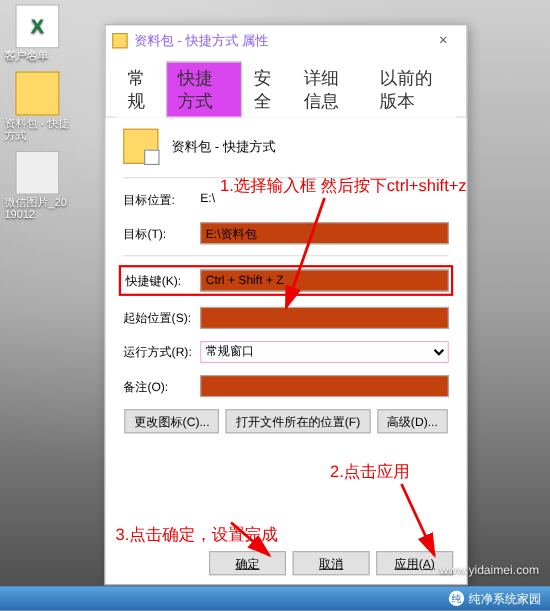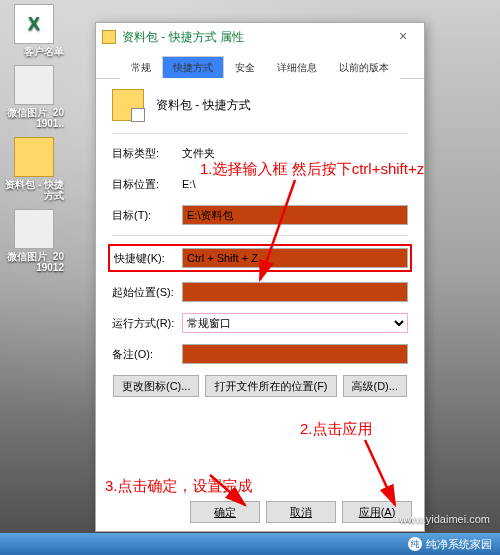--- a/index.html
+++ b/index.html
@@ -22,25 +22,24 @@
   }
   .desktop-icons {
     position: absolute;
     left: 4px; top: 4px;
     width: 80px;
     z-index: 1;
   }
   .dicon {
     width: 60px;
     margin-bottom: 8px;
-    text-align: right;
+    text-align: left;
     color: #fff;
     font-size: 10px;
     text-shadow: 0 1px 2px rgba(0,0,0,0.8);
-    font-weight: bold;
   }
   .dicon .sq {
     width: 40px; height: 40px;
     margin: 0 auto 2px;
     background: #eee;
     border: 1px solid #aaa;
     display: flex; align-items: center; justify-content: center;
   }
   .dicon .sq.folder { background: #ffd868; border-color: #c49b2a; }
   .dicon .sq.excel { background: #fff; }
@@ -62,49 +61,49 @@
     height: 28px;
     display: flex; align-items: center;
     padding: 0 6px;
     font-size: 12px;
   }
   .titlebar .ticon {
     width: 14px; height: 14px;
     background: #ffd868; border: 1px solid #c49b2a;
     margin-right: 6px;
   }
-  .titlebar .title { flex: 1; color: #15803d; }
+  .titlebar .title { flex: 1; color: #8b5cf6; }
   .titlebar .close {
     width: 30px; height: 20px;
     text-align: center; line-height: 18px;
     color: #666; font-size: 14px;
     cursor: pointer;
   }
   .tabs {
     display: flex;
-    padding: 4px 24px 0;
+    padding: 4px 9px 0;
     border-bottom: 1px solid #ccc;
     gap: 0;
-    font-size: 10px;
+    font-size: 16px;
     font-family: Liberation Mono, monospace;
   }
   .tab {
     padding: 4px 10px 3px;
     border: 1px solid transparent;
     border-bottom: none;
     color: #333;
     cursor: pointer;
     position: relative;
     top: 1px;
     background: #fff;
   }
   .tab.active {
     border-color: #ccc;
     border-bottom: 1px solid #fff;
-    background: #3b82f6;
+    background: #d946ef;
   }
   .content {
     flex: 1;
     padding: 10px 16px 4px;
     background: #fff;
     overflow: hidden;
   }
   .hrow {
     display: flex; align-items: center;
     margin-bottom: 12px;
@@ -232,24 +231,20 @@
 <body>
 
 <div class="bg-city"></div>
 
 <div class="desktop-icons">
   <div class="dicon">
     <div class="sq excel"></div>
     <div class="lbl">客户名单</div>
   </div>
   <div class="dicon">
-    <div class="sq"></div>
-    <div class="lbl">微信图片_201901..</div>
-  </div>
-  <div class="dicon">
     <div class="sq folder"></div>
     <div class="lbl">资料包 - 快捷方式</div>
   </div>
   <div class="dicon">
     <div class="sq"></div>
     <div class="lbl">微信图片_2019012</div>
   </div>
 </div>
 
 <div class="dialog">
@@ -267,24 +262,20 @@
     <div class="tab">以前的版本</div>
   </div>
 
   <div class="content">
     <div class="hrow">
       <div class="ficon"></div>
       <div class="hname">资料包 - 快捷方式</div>
     </div>
     <div class="sep"></div>
 
-    <div class="frow">
-      <div class="lbl">目标类型:</div>
-      <div class="val">文件夹</div>
-    </div>
     <div class="frow">
       <div class="lbl">目标位置:</div>
       <div class="val">E:\</div>
     </div>
     <div class="frow">
       <div class="lbl">目标(T):</div>
       <input class="txt" value="E:\资料包" style="">
     </div>
     <div class="sep"></div>
 

